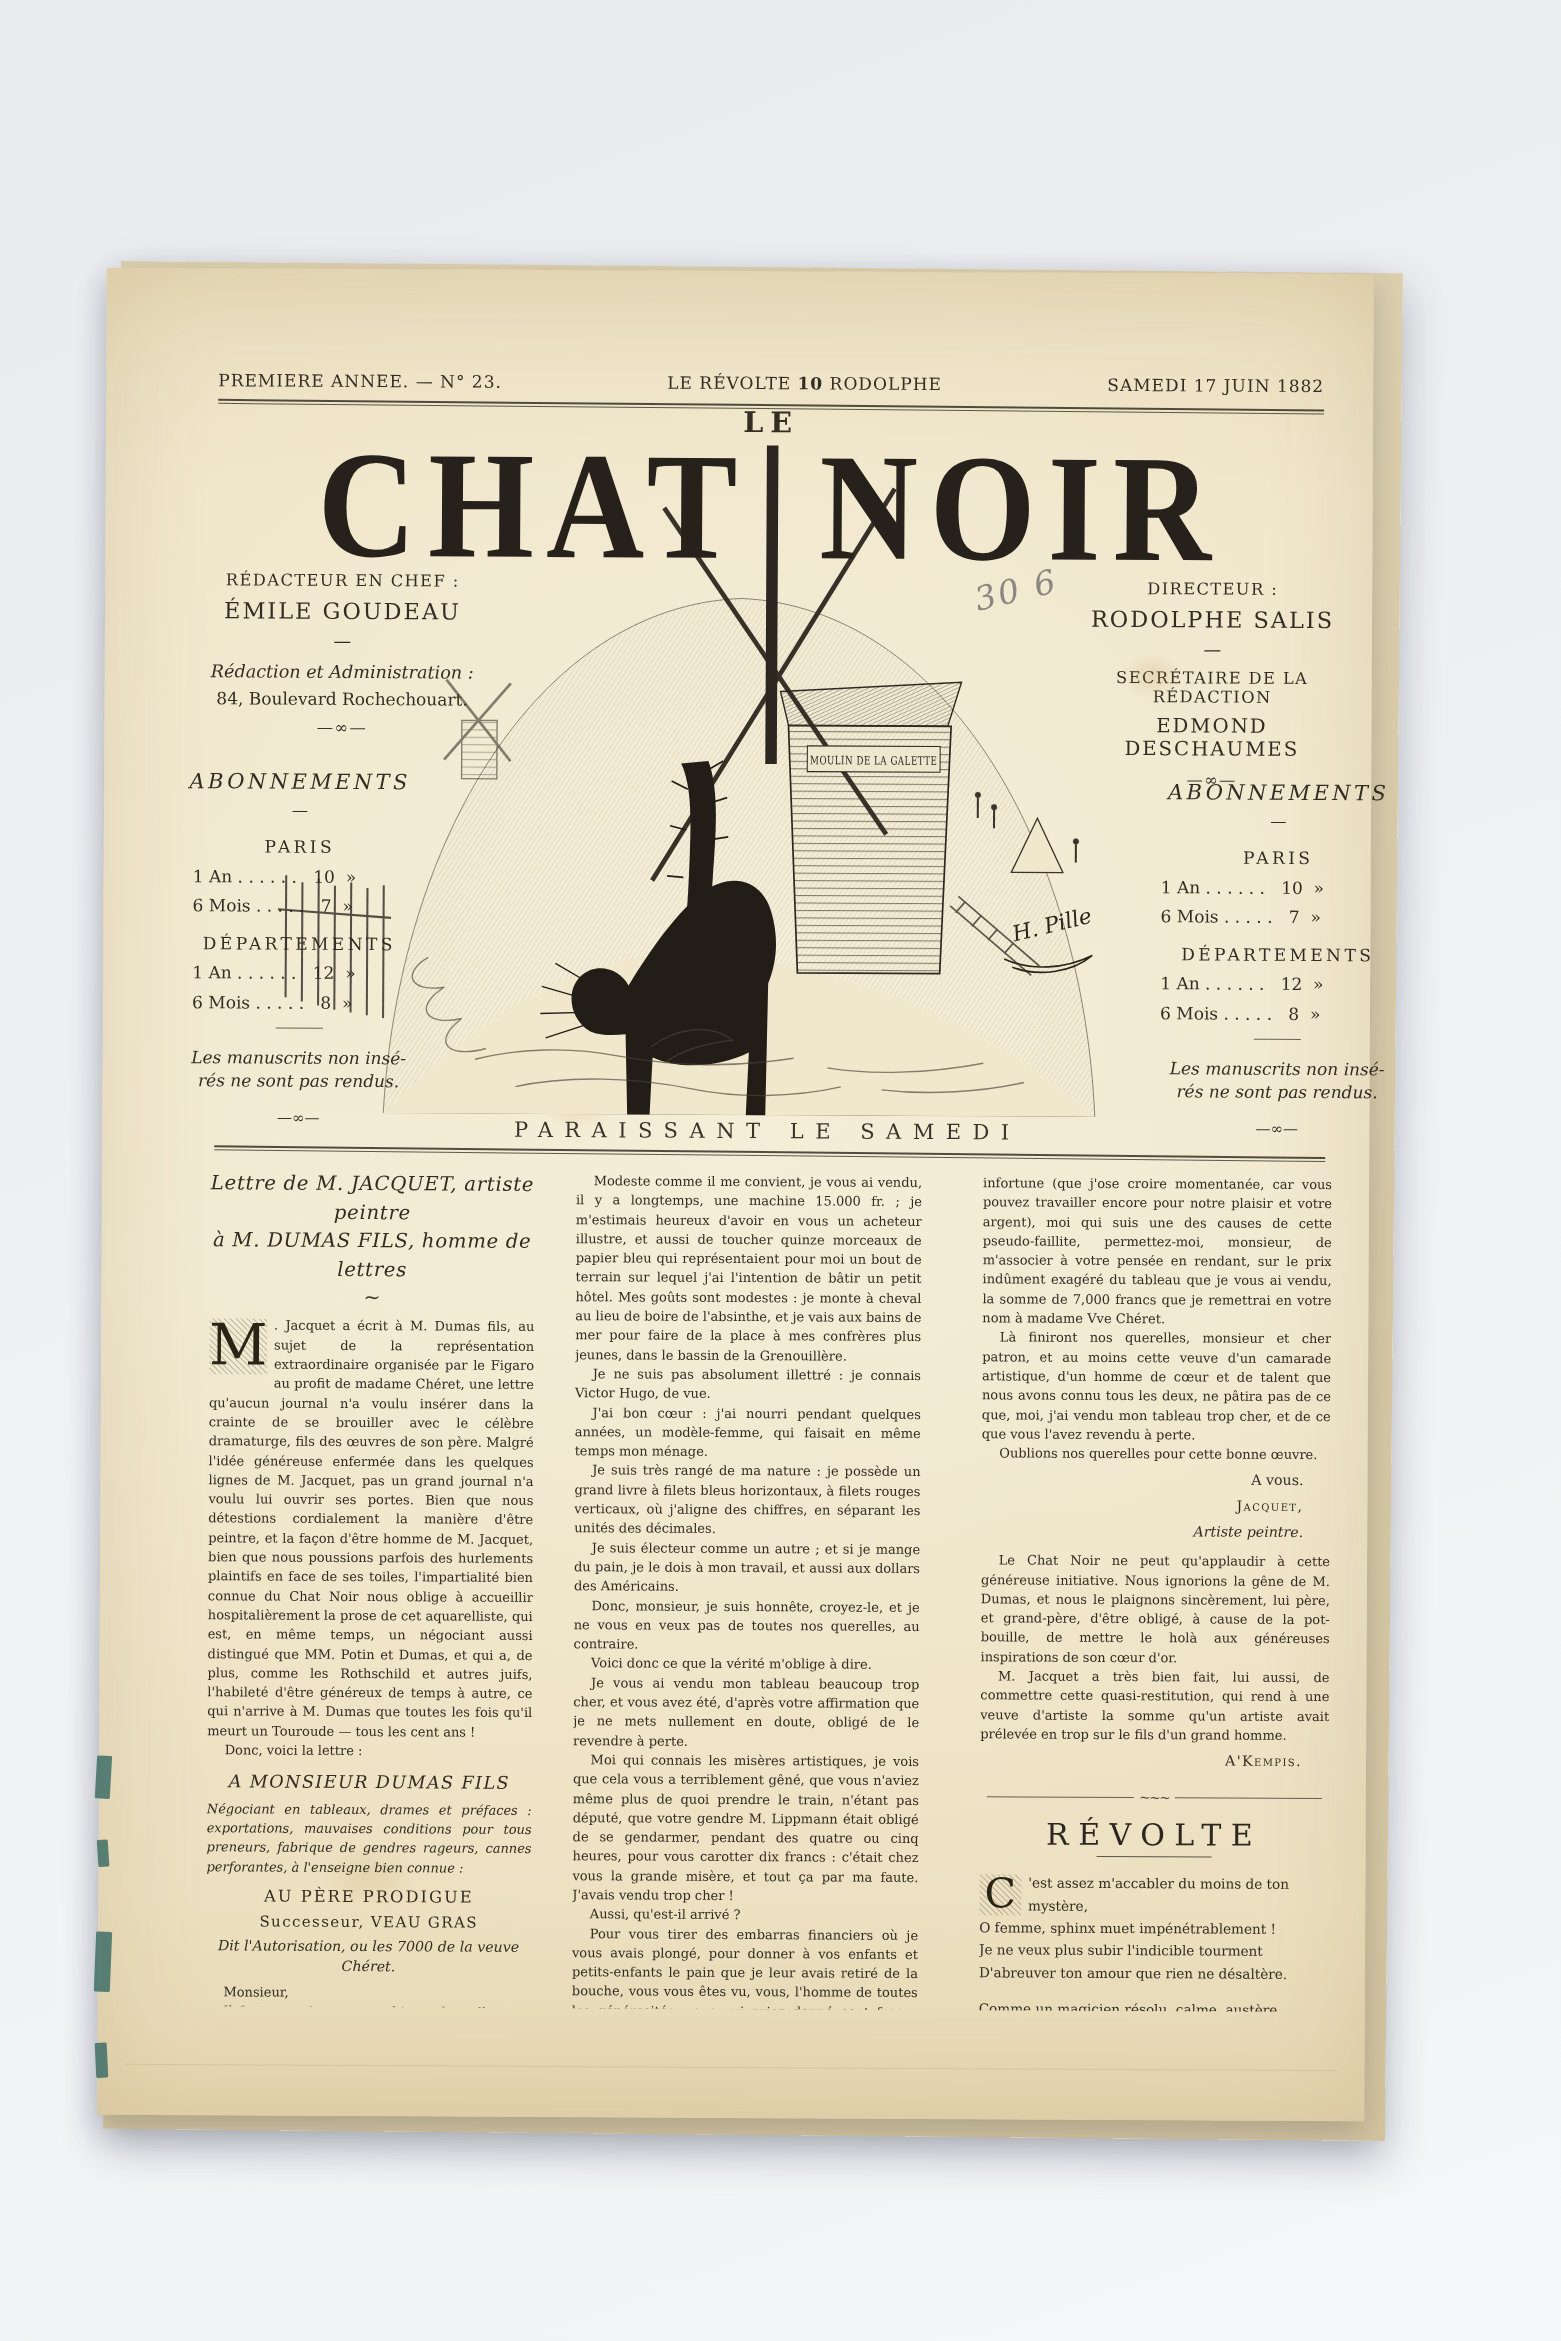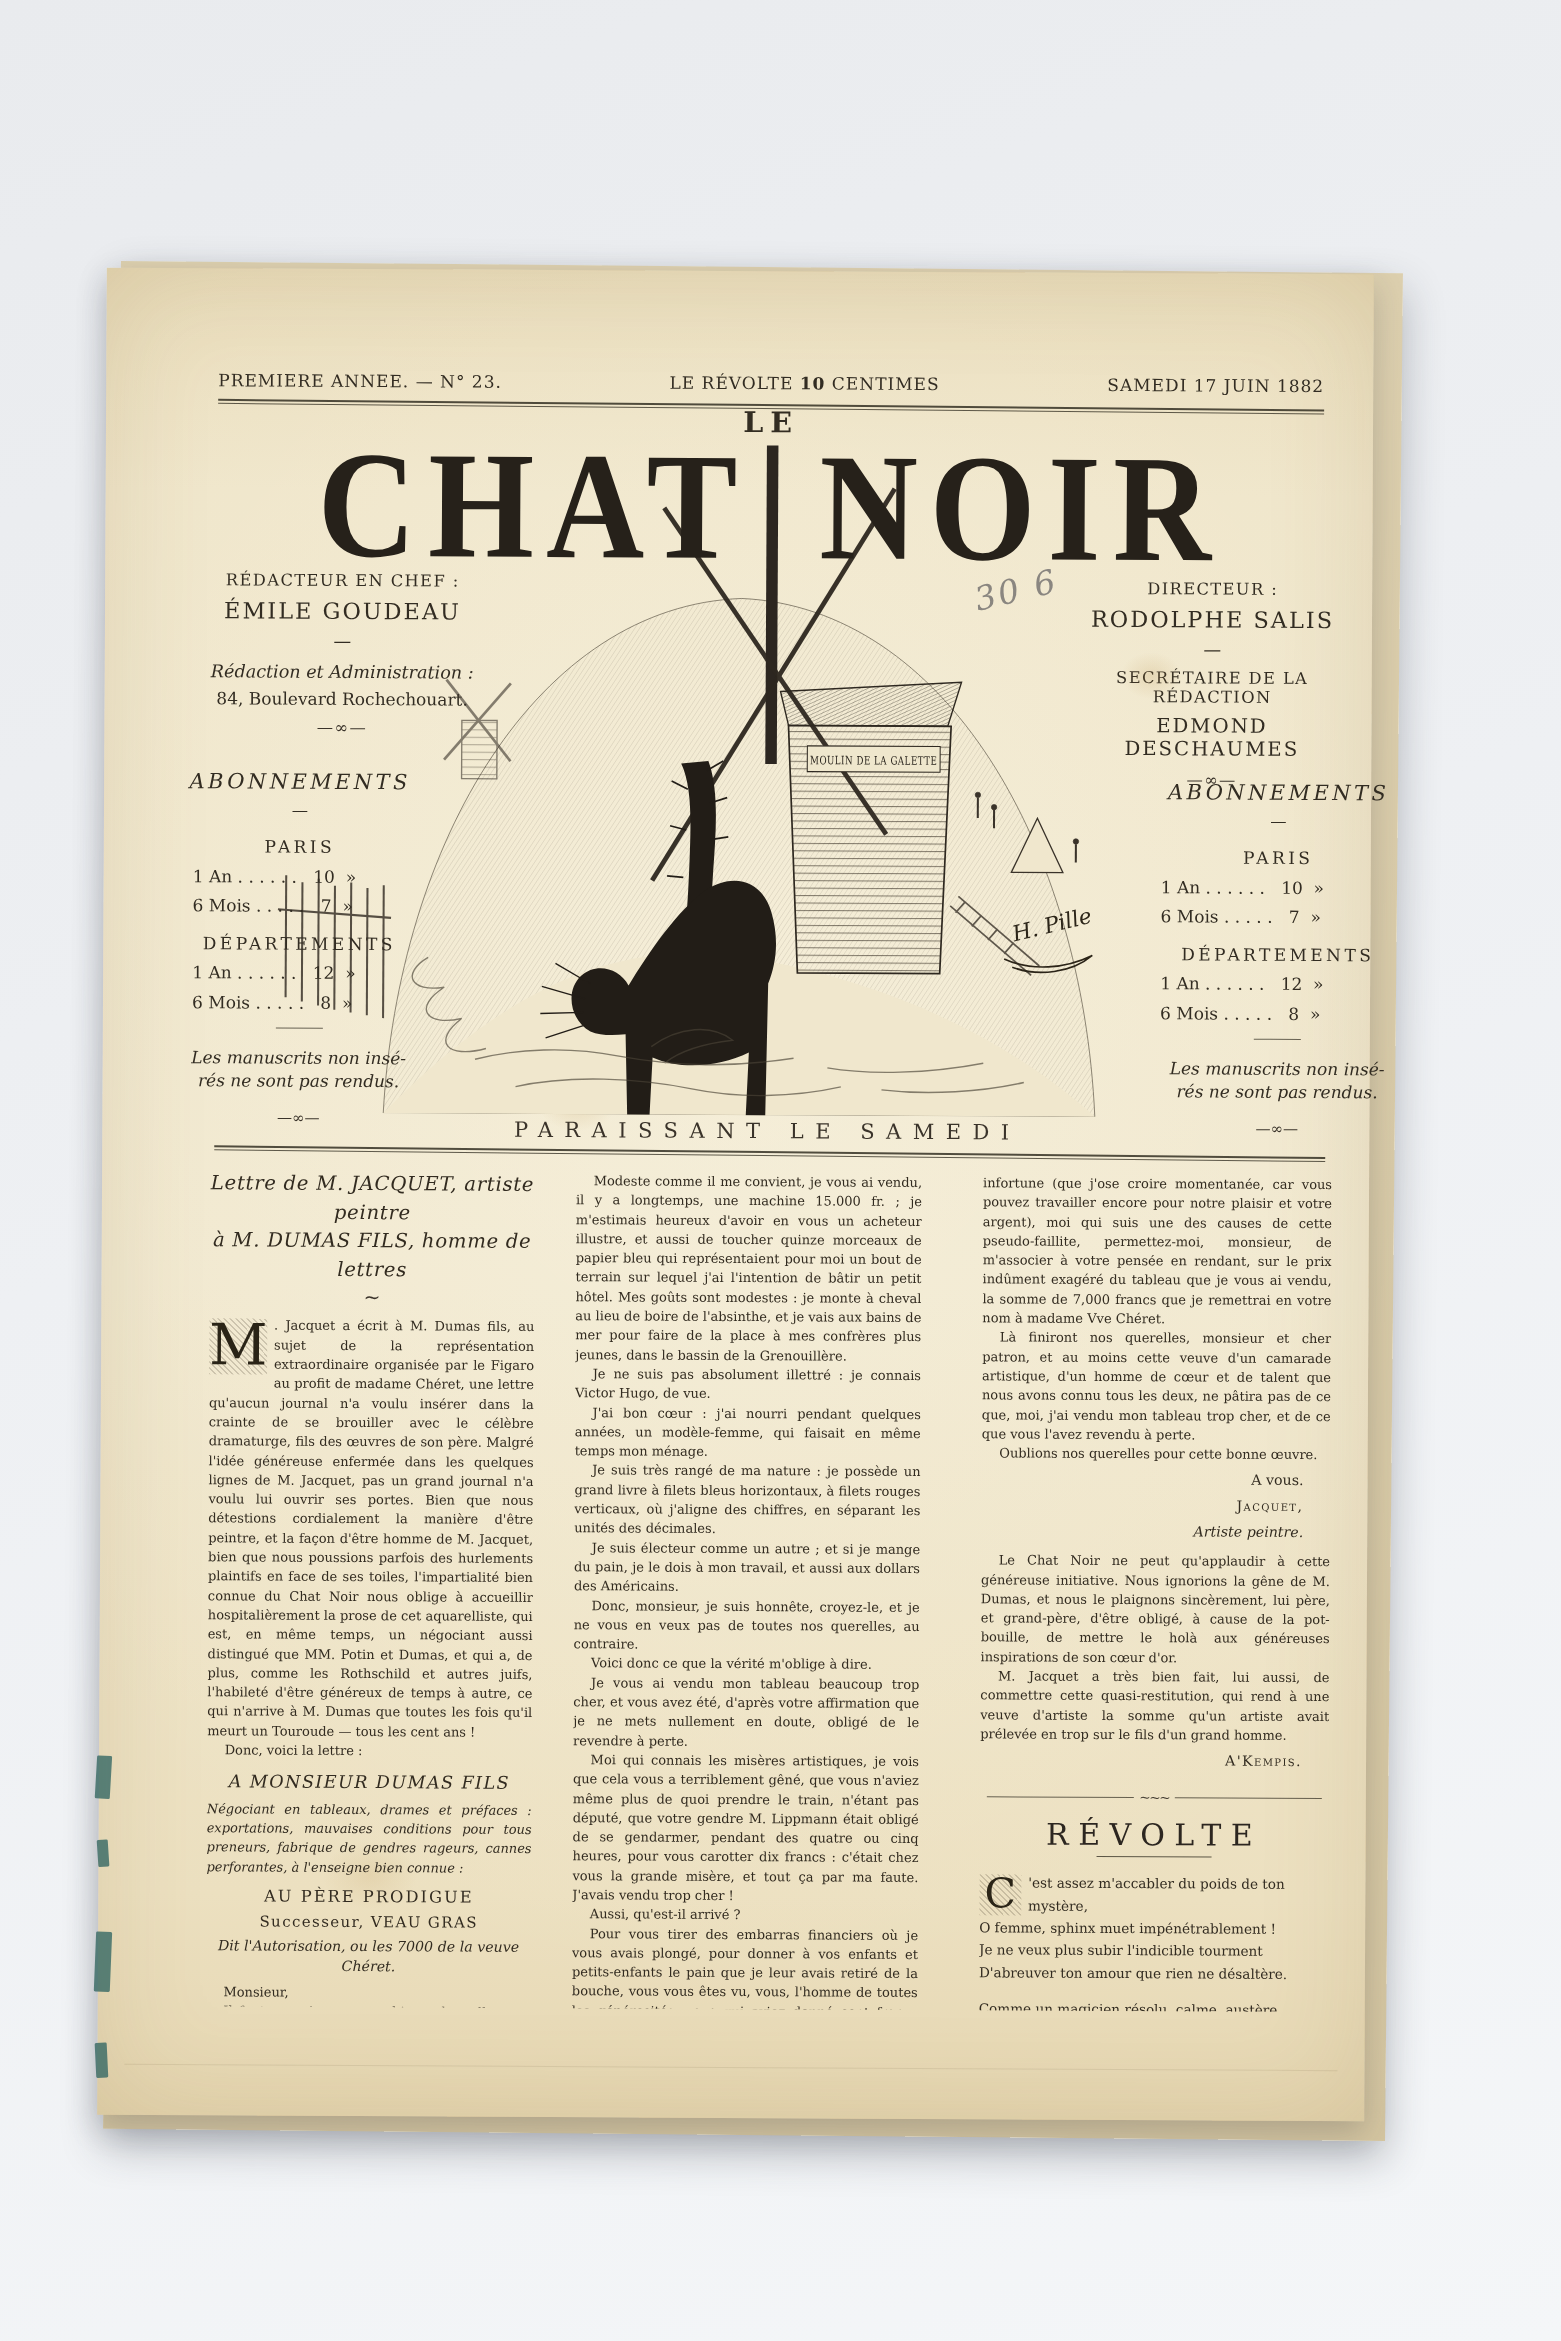--- a/index.html
+++ b/index.html
@@ -91,21 +91,21 @@
 <div id="stage">
   <div class="sheet-behind"></div>
 
   <div class="paper">
 
     <div class="edition-row">
       <span>PREMIERE ANNEE. — N° 23.</span>
       <span>
         <span>LE RÉVOLTE</span>
         <b>10</b>
-        <span>CENTIMES</span>
+        <span>RODOLPHE</span>
       </span>
       <span>SAMEDI 17 JUIN 1882</span>
     </div>
     <div class="rule-double top-rule"></div>
 
     <div class="le">LE</div>
     <div class="title-row"><span>CHAT</span><span class="title-gap"></span><span>NOIR</span></div>
 
     <div class="staff staff-left">
       <div class="role">RÉDACTEUR EN CHEF :</div>
@@ -310,21 +310,21 @@
         <div class="right-align ital">Artiste peintre.</div>
         <p class="ind" style="margin-top:9.5px">Le Chat Noir ne peut qu'applaudir à cette généreuse initiative. Nous ignorions la gêne de M. Dumas, et nous le plaignons sincèrement, lui père, et grand-père, d'être obligé, à cause de la pot-bouille, de mettre le holà aux généreuses inspirations de son cœur d'or.</p>
         <p class="ind">M. Jacquet a très bien fait, lui aussi, de commettre cette quasi-restitution, qui rend à une veuve d'artiste la somme qu'un artiste avait prélevée en trop sur le fils d'un grand homme.</p>
         <div class="right-align sc">A'Kempis.</div>
         <div class="orn-rule">
             <span>~~~</span>
           </div>
         <div class="revolte-title">RÉVOLTE</div>
         <div class="revolte-rule"></div>
         <div>
-          <div class="poem-line"><span class="dropcap small">C</span><span>'est assez m'accabler du poids de ton mystère,</span></div>
+          <div class="poem-line"><span class="dropcap small">C</span><span>'est assez m'accabler du moins de ton mystère,</span></div>
           <div class="poem-line">O femme, sphinx muet impénétrablement !</div>
           <div class="poem-line">Je ne veux plus subir l'indicible tourment</div>
           <div class="poem-line">D'abreuver ton amour que rien ne désaltère.</div>
           <div class="stanza-gap"></div>
           <div class="poem-line">Comme un magicien résolu, calme, austère,</div>
 
         </div>
       </div>
     </div>
 

